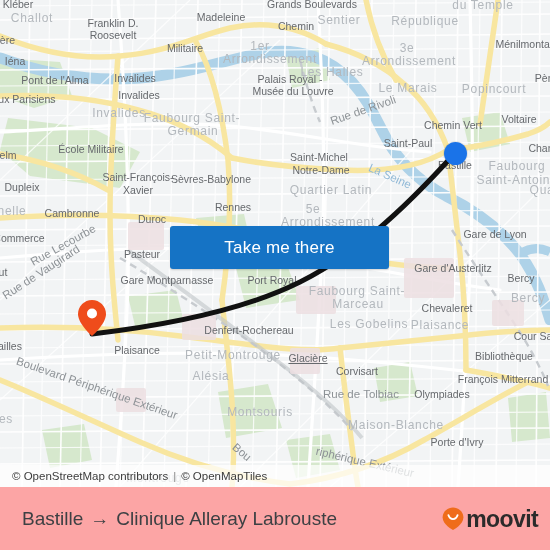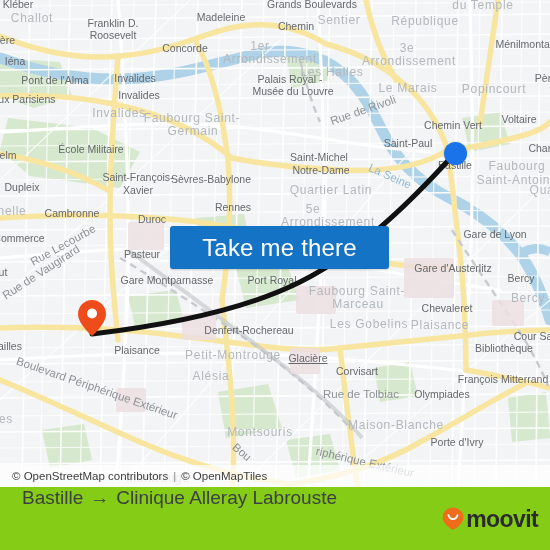--- a/index.html
+++ b/index.html
@@ -38,41 +38,41 @@
     box-shadow:0 0 0 1px rgba(0,0,0,.07);
   }
   #destMarker{
     position:absolute;left:78px;top:300px;width:28px;height:36px;
   }
 
   
   #takeMeThere{
     position:absolute;left:170px;top:226px;width:219px;height:43px;
     background:#1573c5;border:none;border-radius:3px;
-    color:#ffffff;font-size:24px;font-family:"Liberation Sans", sans-serif;
+    color:#ffffff;font-size:17px;font-family:"Liberation Sans", sans-serif;
     letter-spacing:.2px;cursor:pointer;
     display:flex;align-items:center;justify-content:center;
     box-shadow:0 1px 2px rgba(0,0,0,.18);
   }
 
   
   #attribution{
     position:absolute;left:0;top:465px;width:550px;height:22px;
     display:flex;align-items:center;
     background:rgba(255,255,255,.72);
     font-size:11.5px;color:#3c3c3c;
     padding-left:12px;box-sizing:border-box;
   }
   #attribution .sep{margin:0 5px;color:#8a8a8a;}
 
   
   #footer{
     position:absolute;left:0;top:487px;width:550px;height:63px;
-    background:#84cc16;
-    display:flex;
+    background:#fca5a5;
+    display:flex;align-items:center;
   }
   #routeTitle{
     margin-left:22px;font-size:19px;color:#3d4043;white-space:nowrap;
   }
   #routeTitle .arrow{margin:0 7px;color:#3d4043;font-size:19px;}
   #brand{
     position:absolute;right:12px;top:50%;transform:translateY(-50%);
     display:flex;align-items:center;
   }
   #brandText{
@@ -248,21 +248,21 @@
         <div class="lbl poi" style="left: 312px; top: 4px;">Grands Boulevards</div>
         <div class="lbl area" style="left: 483px; top: 5px;">du Temple</div>
         <div class="lbl poi" style="left: 113px; top: 23px;">Franklin D.</div>
         <div class="lbl poi" style="left: 113px; top: 35px;">Roosevelt</div>
         <div class="lbl area" style="left: 339px; top: 20px;">Sentier</div>
         <div class="lbl area" style="left: 425px; top: 21px;">République</div>
         <div class="lbl poi" style="left: 296px; top: 26px;">Chemin</div>
         <div class="lbl poi" style="left: 527px; top: 44px;">Ménilmontant</div>
         <div class="lbl poi" style="left: 6px; top: 40px;">Ière</div>
         <div class="lbl poi" style="left: 15px; top: 61px;">Iéna</div>
-        <div class="lbl poi" style="left: 185px; top: 48px;">Concorde</div>
+        <div class="lbl poi" style="left: 185px; top: 48px;">Militaire</div>
         <div class="lbl area" style="left: 260px; top: 46px;">1er</div>
         <div class="lbl area" style="left: 270px; top: 59px;">Arrondissement</div>
         <div class="lbl area" style="left: 407px; top: 48px;">3e</div>
         <div class="lbl area" style="left: 409px; top: 61px;">Arrondissement</div>
         <div class="lbl area" style="left: 332px; top: 72px;">Les Halles</div>
         <div class="lbl area" style="left: 494px; top: 89px;">Popincourt</div>
         <div class="lbl poi" style="left: 55px; top: 80px;">Pont de l'Alma</div>
         <div class="lbl poi" style="left: 135px; top: 78px;">Invalides</div>
         <div class="lbl poi" style="left: 290px; top: 79px;">Palais Royal -</div>
         <div class="lbl poi" style="left: 293px; top: 91px;">Musée du Louvre</div>
@@ -313,28 +313,28 @@
         <div class="lbl area" style="left: 528px; top: 298px;">Bercy</div>
         <div class="lbl area" style="left: 440px; top: 325px;">Plaisance</div>
         <div class="lbl area" style="left: 369px; top: 324px;">Les Gobelins</div>
         <div class="lbl poi" style="left: 447px; top: 308px;">Chevaleret</div>
         <div class="lbl poi" style="left: 249px; top: 330px;">Denfert-Rochereau</div>
         <div class="lbl poi" style="left: 533px; top: 336px;">Cour Sa</div>
         <div class="lbl poi" style="left: 10px; top: 346px;">ailles</div>
         <div class="lbl poi" style="left: 137px; top: 350px;">Plaisance</div>
         <div class="lbl poi" style="left: 308px; top: 358px; text-decoration: underline;">Glacière</div>
         <div class="lbl area" style="left: 233px; top: 355px;">Petit-Montrouge</div>
-        <div class="lbl poi" style="left: 504px; top: 348px;">Bibliothèque</div>
+        <div class="lbl poi" style="left: 504px; top: 356px;">Bibliothèque</div>
         <div class="lbl poi" style="left: 503px; top: 379px;">François Mitterrand</div>
         <div class="lbl poi" style="left: 357px; top: 371px;">Corvisart</div>
         <div class="lbl area" style="left: 211px; top: 376px;">Alésia</div>
         <div class="lbl road" style="left: 361px; top: 394px;">Rue de Tolbiac</div>
         <div class="lbl poi" style="left: 442px; top: 394px;">Olympiades</div>
         <div class="lbl road" style="left: 97px; top: 388px; transform: translate(-50%, -50%) rotate(19deg);">Boulevard Périphérique Extérieur</div>
-        <div class="lbl area" style="left: 260px; top: 432px; text-align: right;">Montsouris</div>
+        <div class="lbl area" style="left: 260px; top: 412px; text-align: right;">Montsouris</div>
         <div class="lbl area" style="left: 396px; top: 425px;">Maison-Blanche</div>
         <div class="lbl area" style="left: 6px; top: 419px;">es</div>
         <div class="lbl poi" style="left: 457px; top: 442px;">Porte d'Ivry</div>
         <div class="lbl road" style="left: 242px; top: 452px; transform: translate(-50%, -50%) rotate(40deg);">Bou</div>
         <div class="lbl area" style="left: 158px; top: 478px;">Montrouge</div>
         <div class="lbl road" style="left: 365px; top: 462px; transform: translate(-50%, -50%) rotate(13deg);">riphérique Extérieur</div>
       </div>
 
     <svg id="routeLayer" width="550" height="487" viewBox="0 0 550 487">
       <path d="M92 334 C 160 326, 240 312, 300 282 C 352 256, 400 214, 455 153" stroke="#111111" stroke-width="5" fill="none" stroke-linecap="round"></path>

